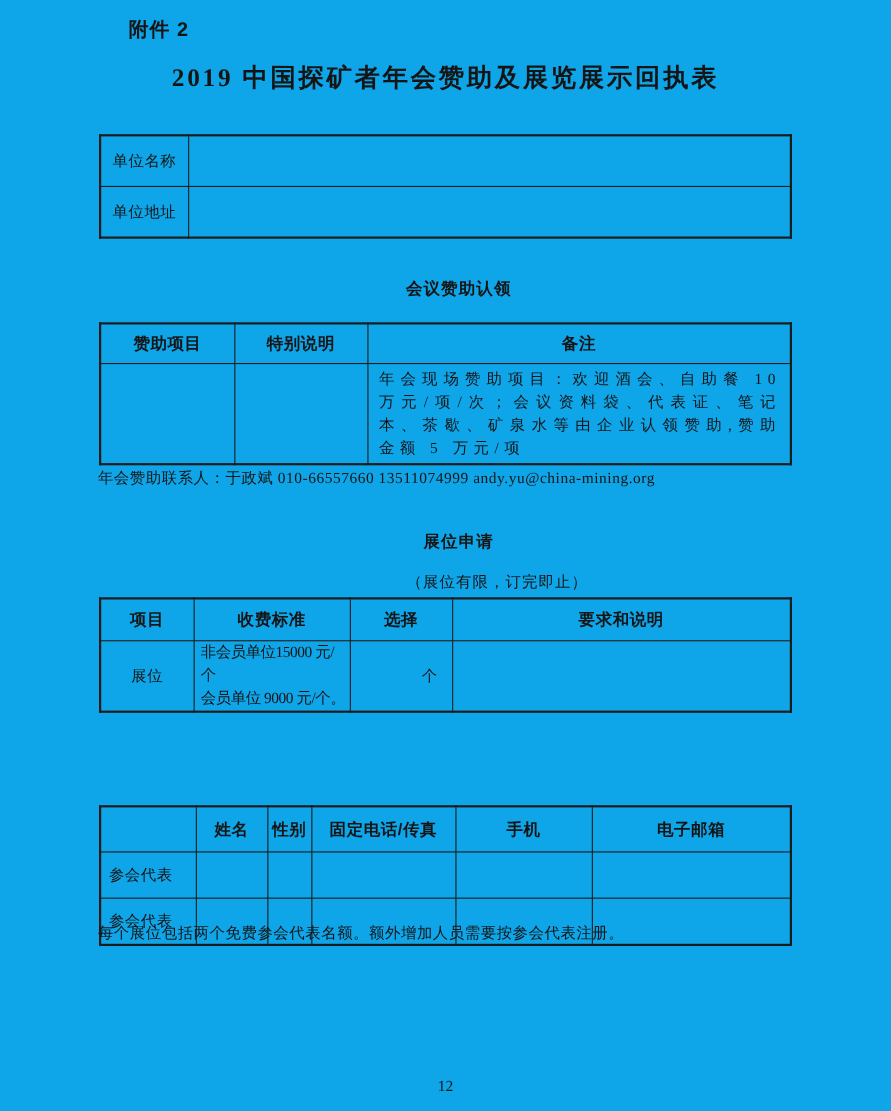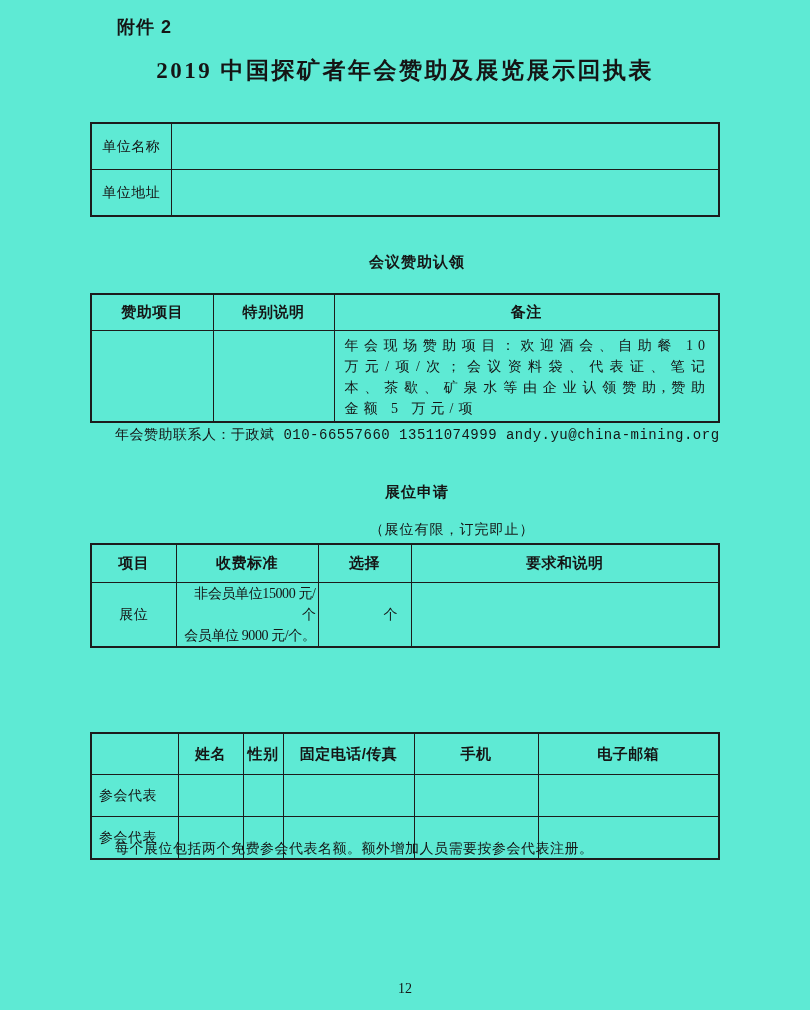--- a/index.html
+++ b/index.html
@@ -1,17 +1,17 @@
 <!DOCTYPE html>
 <html><head>
 <meta charset="utf-8">
 <style>
   html,body{margin:0;padding:0;background:#fff;}
   .page{
-    position:relative;width:810px;height:1010px;background:#5eead4;
+    position:relative;width:810px;height:1010px;background:#0ea5e9;
     font-family:"Liberation Serif","DejaVu Serif",serif;color:#151515;overflow:hidden;
   }
   .attachment{
     position:absolute;left:117px;top:15px;
     font-family:"Liberation Sans","DejaVu Sans",sans-serif;
     font-weight:600;font-size:18px;letter-spacing:1px;
   }
   .doc-title{
     position:absolute;left:0;top:55px;width:810px;margin:0;text-align:center;
     font-family:"Liberation Serif","DejaVu Serif",serif;
@@ -20,22 +20,22 @@
   .section-title{
     position:absolute;left:12px;width:810px;text-align:center;
     font-family:"Liberation Sans","DejaVu Sans",sans-serif;
     font-weight:bold;font-size:15px;letter-spacing:1px;
   }
   .sub-note{
     position:absolute;left:0;width:810px;text-align:center;
     font-size:14px;letter-spacing:1px;
   }
   .flow-line{
-    position:absolute;left:115px;width:640px;
-    font-size:14px;white-space:pre-wrap;letter-spacing:0.5px;font-family:Liberation Mono, monospace;
+    position:absolute;left:89px;width:640px;
+    font-size:14px;white-space:pre-wrap;letter-spacing:0.5px;
   }
   .page-number{
     position:absolute;left:0;top:981px;width:810px;text-align:center;font-size:14px;
   }
   table.tbl{
     position:absolute;left:90px;width:628px;
     border-collapse:collapse;table-layout:fixed;
     border:2px solid #1c1c1c;
   }
   table.tbl td{border:1px solid #1c1c1c;vertical-align:middle;padding:0;overflow:hidden;}
@@ -45,21 +45,21 @@
   }
   .lbl{font-size:14px;text-align:center;letter-spacing:0.5px;}
   .lbl-left{font-size:14px;text-align:left;padding-left:7px !important;letter-spacing:0.5px;}
   .remark-cell{
     vertical-align:top !important;text-align:justify;
     font-size:14px;line-height:21px;letter-spacing:5px;
     padding:4px 8px 2px 10px !important;
   }
   .fee-cell{
     font-size:14px;letter-spacing:-0.4px;line-height:21px;
-    white-space:pre-line;padding:0 2px 0 6px !important;text-align:right;
+    white-space:pre-line;padding:0 2px 0 6px !important;text-align:left;
   }
   .sel-cell{font-size:14px;text-align:right;padding-right:13px !important;}
   
   .t1-row td{height:45px;}
   .t2-head td{height:35px;margin-left:42px;}
   .t2-body td{height:83px;}
   .t3-head td{height:37px;}
   .t3-body td{height:45px;}
   .t4-head td{height:40px;}
   .t4-row td{height:41px;}

